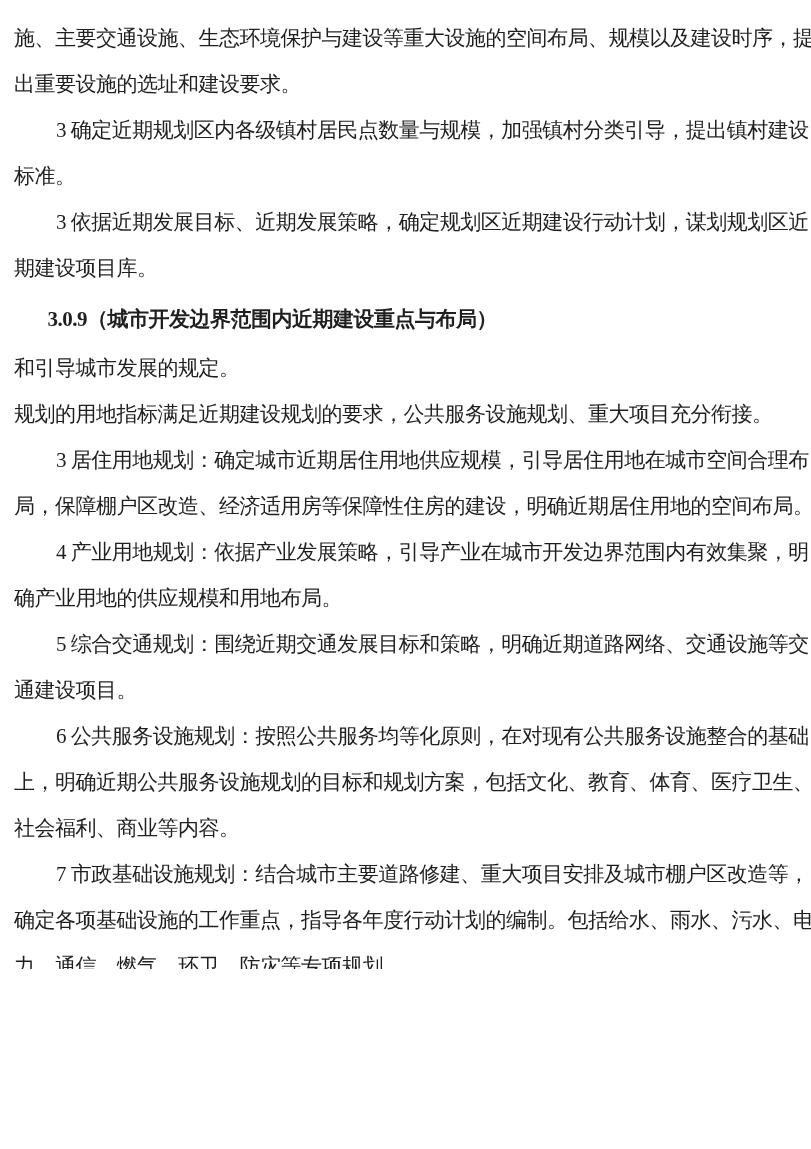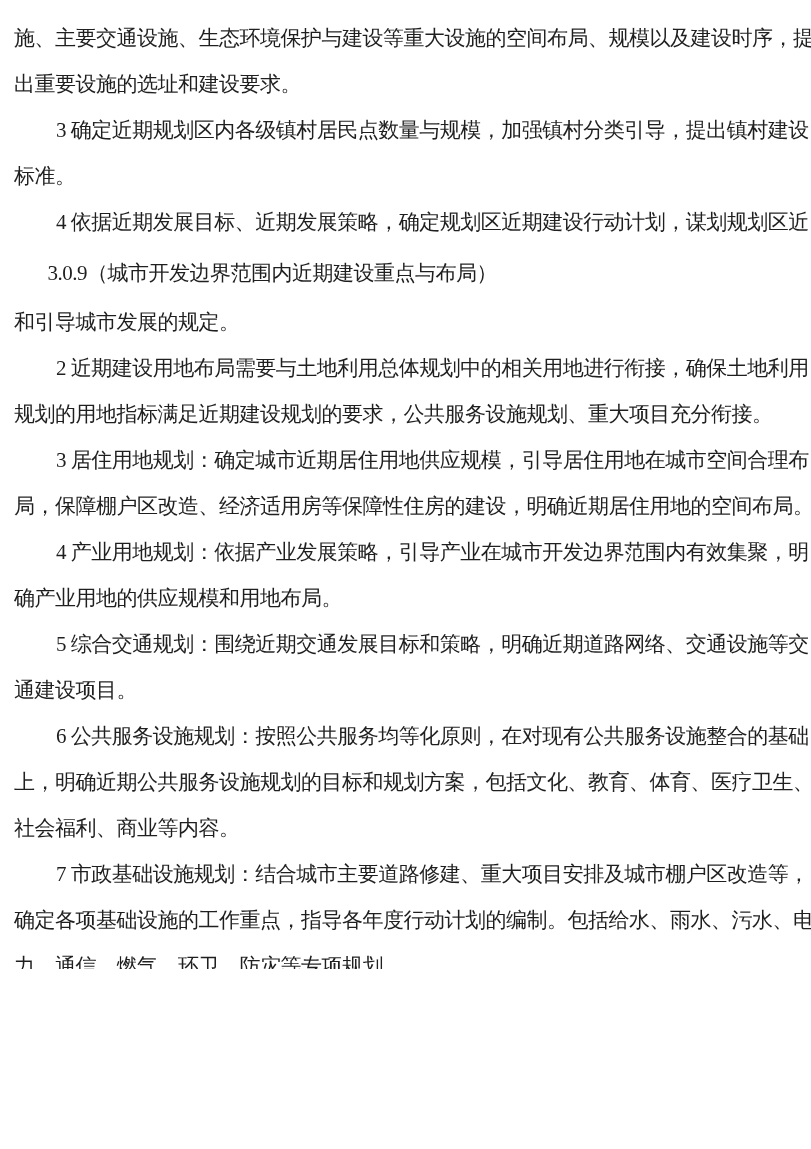--- a/index.html
+++ b/index.html
@@ -26,39 +26,39 @@
   }
   .line {
     height: 46px;
     line-height: 46px;
     white-space: nowrap;
   }
   .line.para-start {
     text-indent: 2em;
   }
   .line.heading {
-    font-weight: normal;
+    font-weight: bold;
     text-indent: 1.6em;
     margin-top: 5px;
     margin-bottom: 3px;
   }
 </style>
 </head>
 <body>
 
 <div class="doc">
   <div>
       <div class="line continuation">施、主要交通设施、生态环境保护与建设等重大设施的空间布局、规模以及建设时序，提</div>
       <div class="line continuation">出重要设施的选址和建设要求。</div>
       <div class="line para-start">3 确定近期规划区内各级镇村居民点数量与规模，加强镇村分类引导，提出镇村建设</div>
       <div class="line continuation">标准。</div>
-      <div class="line para-start">4 依据近期发展目标、近期发展策略，确定规划区近期建设行动计划，谋划规划区近</div>
+      <div class="line para-start">3 依据近期发展目标、近期发展策略，确定规划区近期建设行动计划，谋划规划区近</div>
+      <div class="line continuation">期建设项目库。</div>
       <div class="line heading">3.0.9（城市开发边界范围内近期建设重点与布局）</div>
       <div class="line continuation">和引导城市发展的规定。</div>
-      <div class="line para-start">2 近期建设用地布局需要与土地利用总体规划中的相关用地进行衔接，确保土地利用</div>
       <div class="line continuation">规划的用地指标满足近期建设规划的要求，公共服务设施规划、重大项目充分衔接。</div>
       <div class="line para-start">3 居住用地规划：确定城市近期居住用地供应规模，引导居住用地在城市空间合理布</div>
       <div class="line continuation">局，保障棚户区改造、经济适用房等保障性住房的建设，明确近期居住用地的空间布局。</div>
       <div class="line para-start">4 产业用地规划：依据产业发展策略，引导产业在城市开发边界范围内有效集聚，明</div>
       <div class="line continuation">确产业用地的供应规模和用地布局。</div>
       <div class="line para-start">5 综合交通规划：围绕近期交通发展目标和策略，明确近期道路网络、交通设施等交</div>
       <div class="line continuation">通建设项目。</div>
       <div class="line para-start">6 公共服务设施规划：按照公共服务均等化原则，在对现有公共服务设施整合的基础</div>
       <div class="line continuation">上，明确近期公共服务设施规划的目标和规划方案，包括文化、教育、体育、医疗卫生、</div>
       <div class="line continuation">社会福利、商业等内容。</div>

